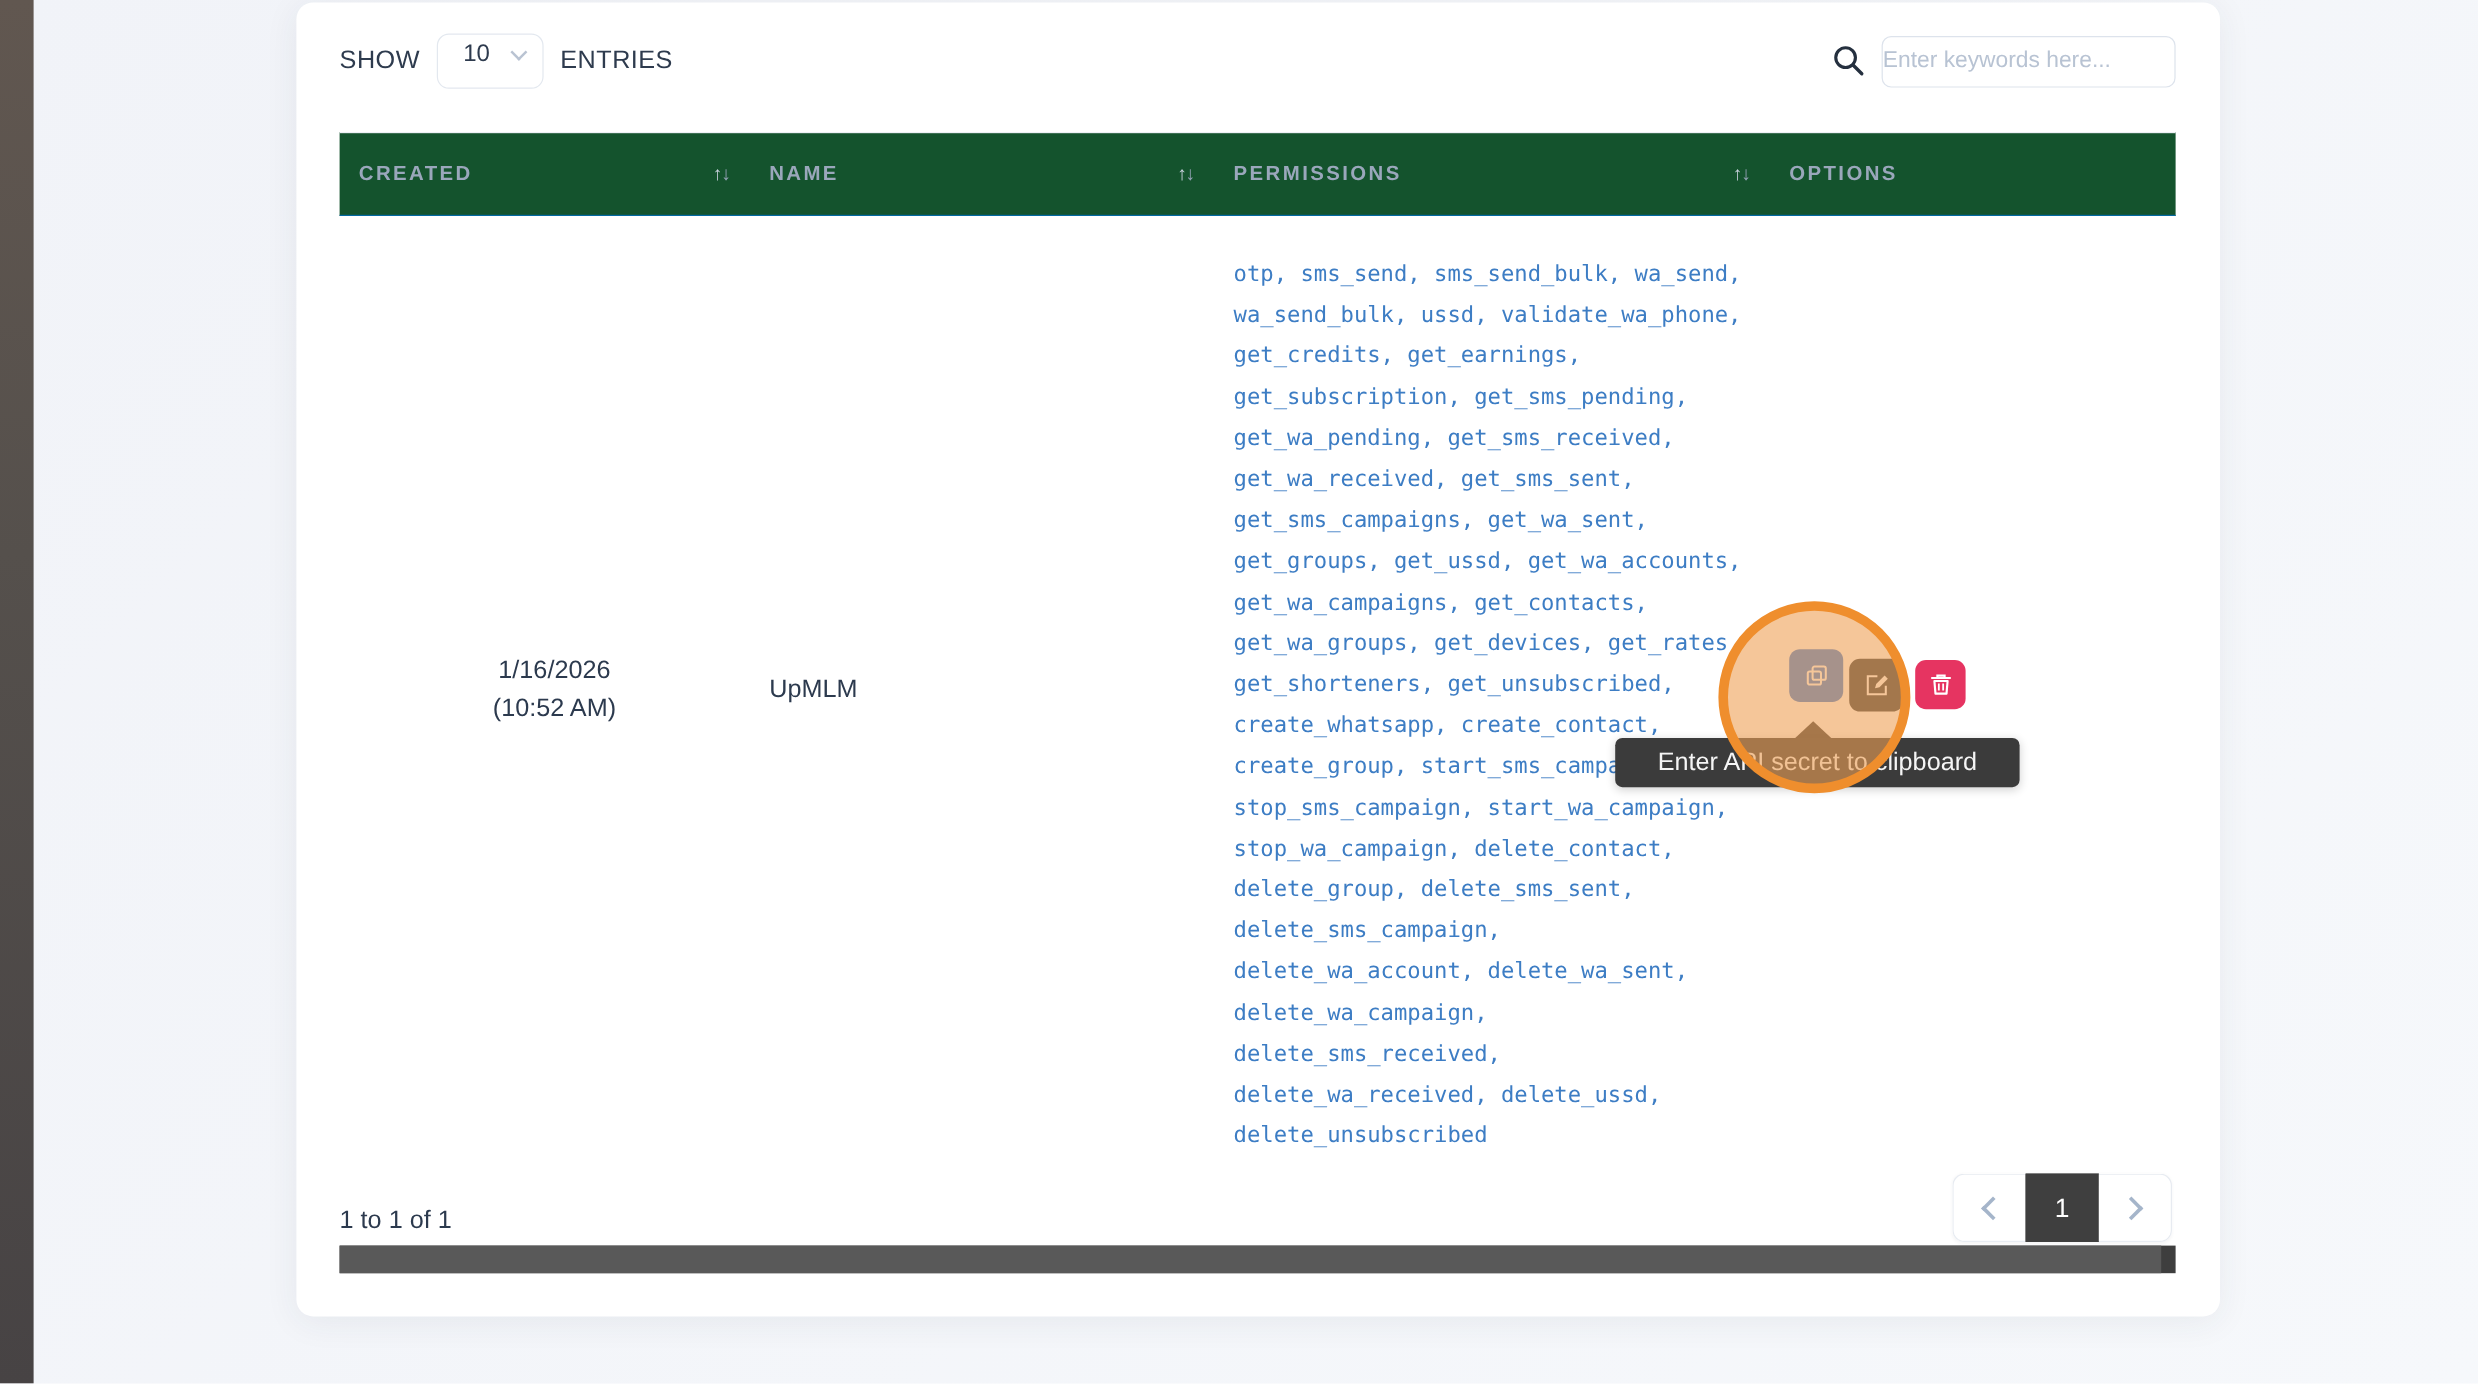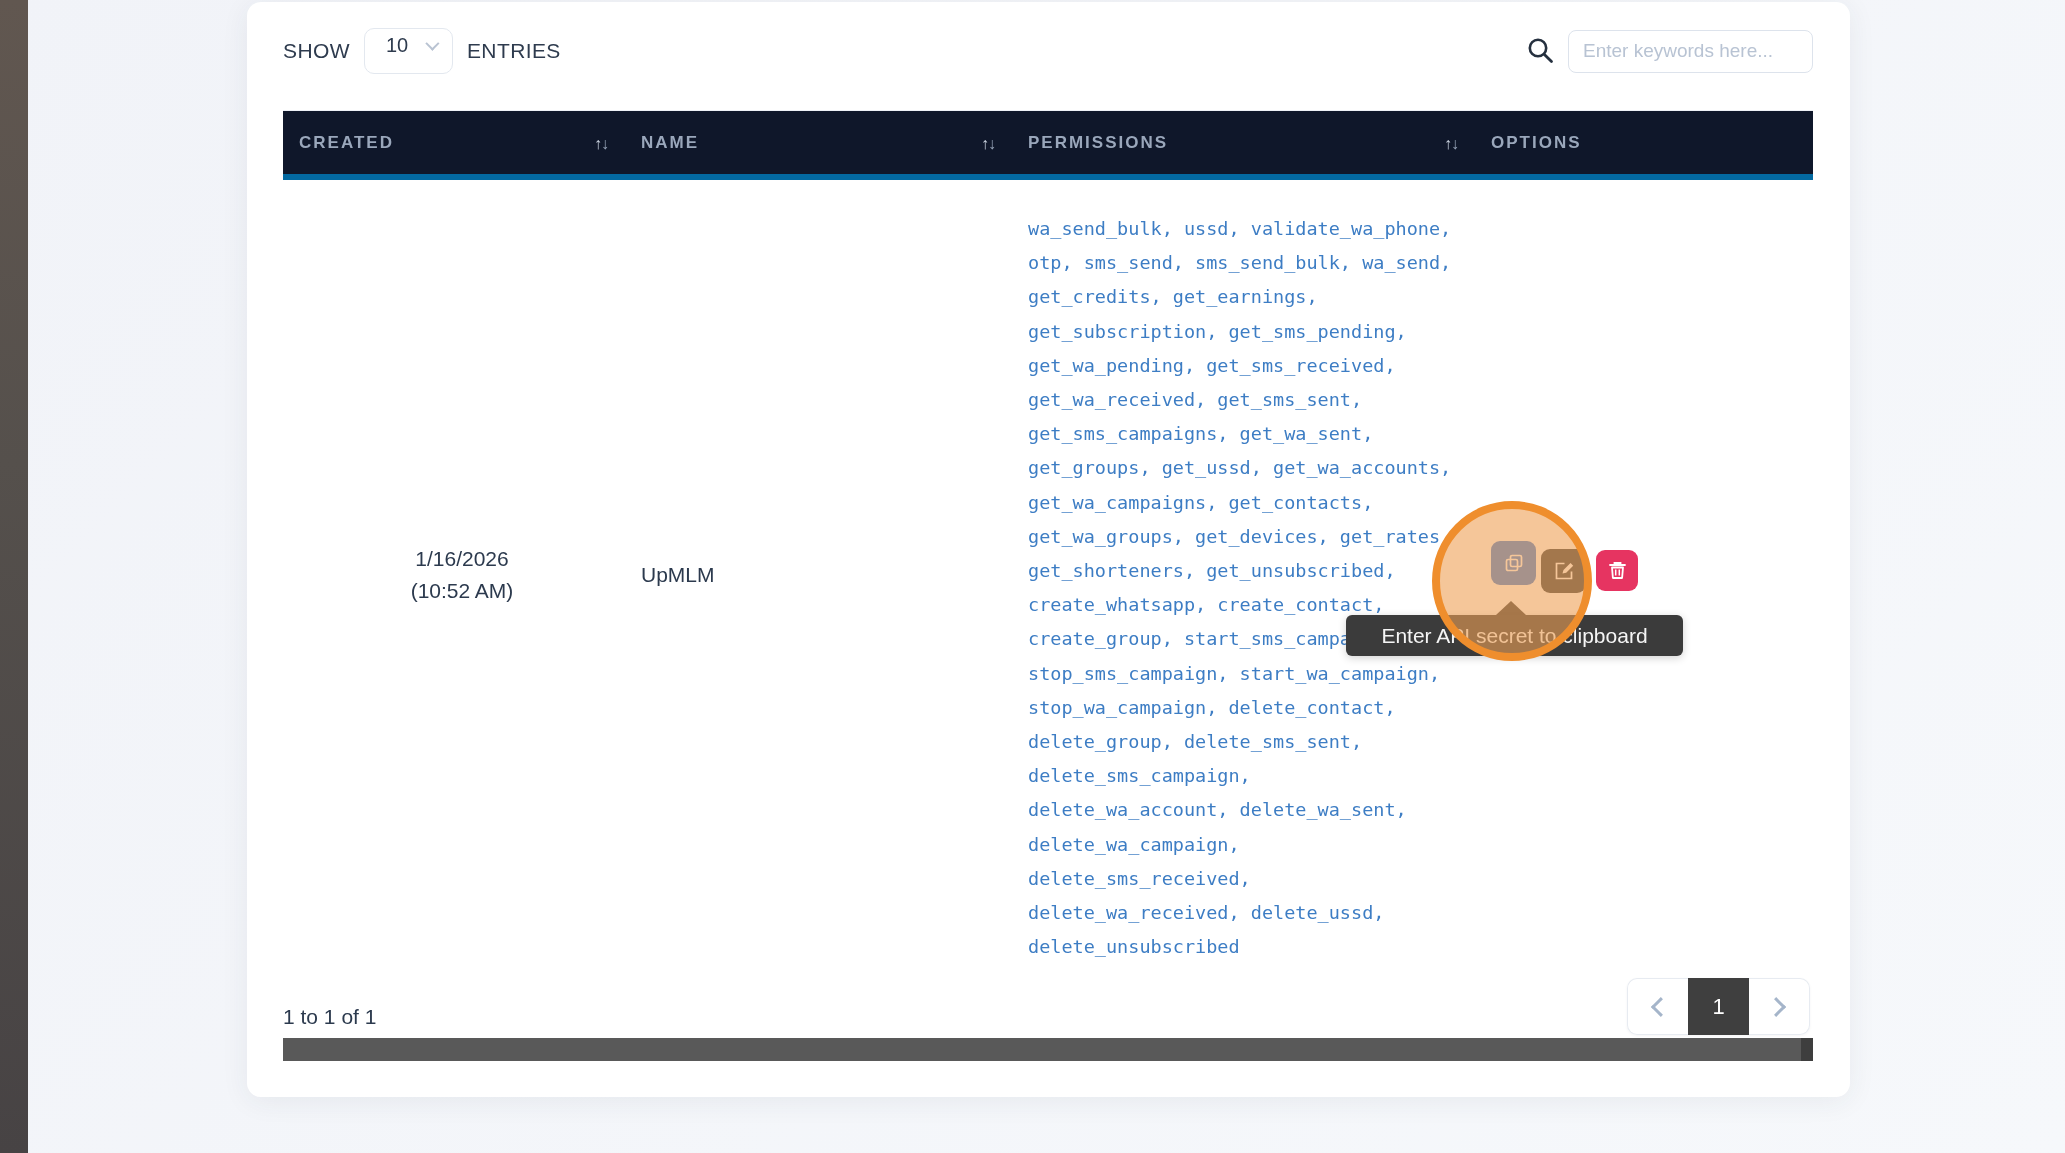--- a/index.html
+++ b/index.html
@@ -35,29 +35,29 @@
   .page-size .val { font-size:20px; color:#2e3b4e; }
   .chev-down {
     width:10px; height:10px; border-right:2px solid #b9c3d2; border-bottom:2px solid #b9c3d2;
     transform:rotate(45deg) translateY(-2px);
   }
   .search-group { position:absolute; right:0; top:0; height:50px; display:flex; align-items:center; }
   .search-icon { width:30px; height:30px; margin-right:12px; }
   .search-input {
     width:245px; height:43px; border:1.5px solid #dde3ec; border-radius:8px;
     font-family:"Liberation Sans",sans-serif; font-size:19px; color:#2e3b4e;
-    padding:0 14px; outline:none; background:#fff;
+    padding:0 0; outline:none; background:#fff;
   }
   .search-input::placeholder { color:#b8c3d3; }
 
   
   .grid-cols { display:grid; grid-template-columns:342px 387px 463px 338px; }
   .thead {
     position:absolute; left:36px; top:108px; width:1530px; height:70px;
-    background:#0f172a; border-top:1px solid #eef1f6; border-bottom:6px solid #0369a1;
+    background:#14532d; border-top:1px solid #eef1f6; border-bottom:1px solid #0369a1;
   }
   .th {
     position:relative; display:flex; align-items:center; padding-left:16px;
     font-size:17px; font-weight:bold; letter-spacing:2px; color:#9aa7bb; cursor:pointer;
   }
   .sort { position:absolute; right:14px; top:50%; transform:translateY(-44%); font-size:16px; }
   .sort .up   { color:#cbd3df; }
   .sort .down { color:#96a3b7; margin-left:-3px; }
 
   .trow { position:absolute; left:36px; top:178px; width:1530px; height:790px; background:#fff; }
@@ -164,22 +164,22 @@
   <div class="trow grid-cols">
     <div class="cell created-cell">
       <div>1/16/2026</div>
       <div>(10:52 AM)</div>
     </div>
     <div class="cell name-cell">
       <div>UpMLM</div>
     </div>
     <div class="cell perm-cell">
       <div class="perm-lines">
+          <div class="perm-line">otp, sms_send, sms_send_bulk, wa_send,</div>
           <div class="perm-line">wa_send_bulk, ussd, validate_wa_phone,</div>
-          <div class="perm-line">otp, sms_send, sms_send_bulk, wa_send,</div>
           <div class="perm-line">get_credits, get_earnings,</div>
           <div class="perm-line">get_subscription, get_sms_pending,</div>
           <div class="perm-line">get_wa_pending, get_sms_received,</div>
           <div class="perm-line">get_wa_received, get_sms_sent,</div>
           <div class="perm-line">get_sms_campaigns, get_wa_sent,</div>
           <div class="perm-line">get_groups, get_ussd, get_wa_accounts,</div>
           <div class="perm-line">get_wa_campaigns, get_contacts,</div>
           <div class="perm-line">get_wa_groups, get_devices, get_rates,</div>
           <div class="perm-line">get_shorteners, get_unsubscribed,</div>
           <div class="perm-line">create_whatsapp, create_contact,</div>

